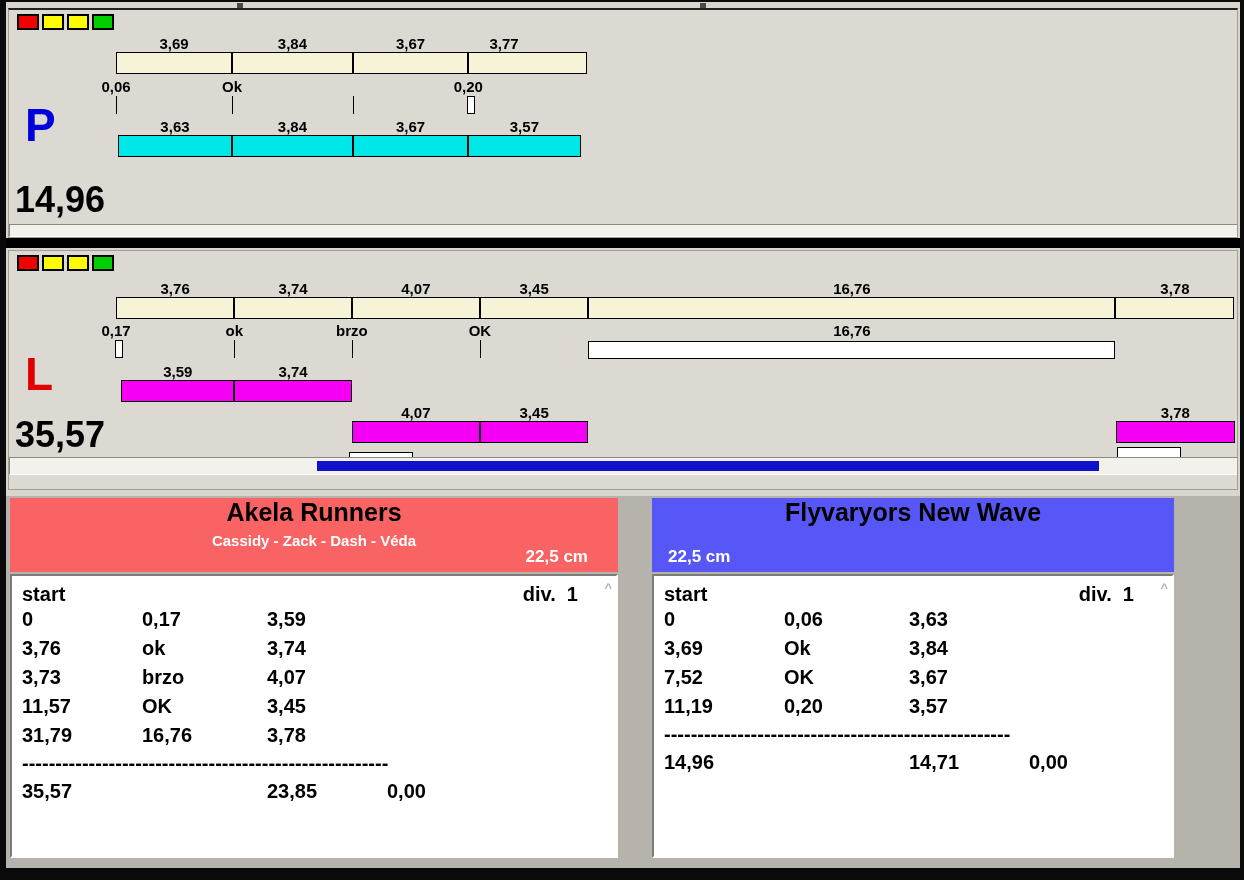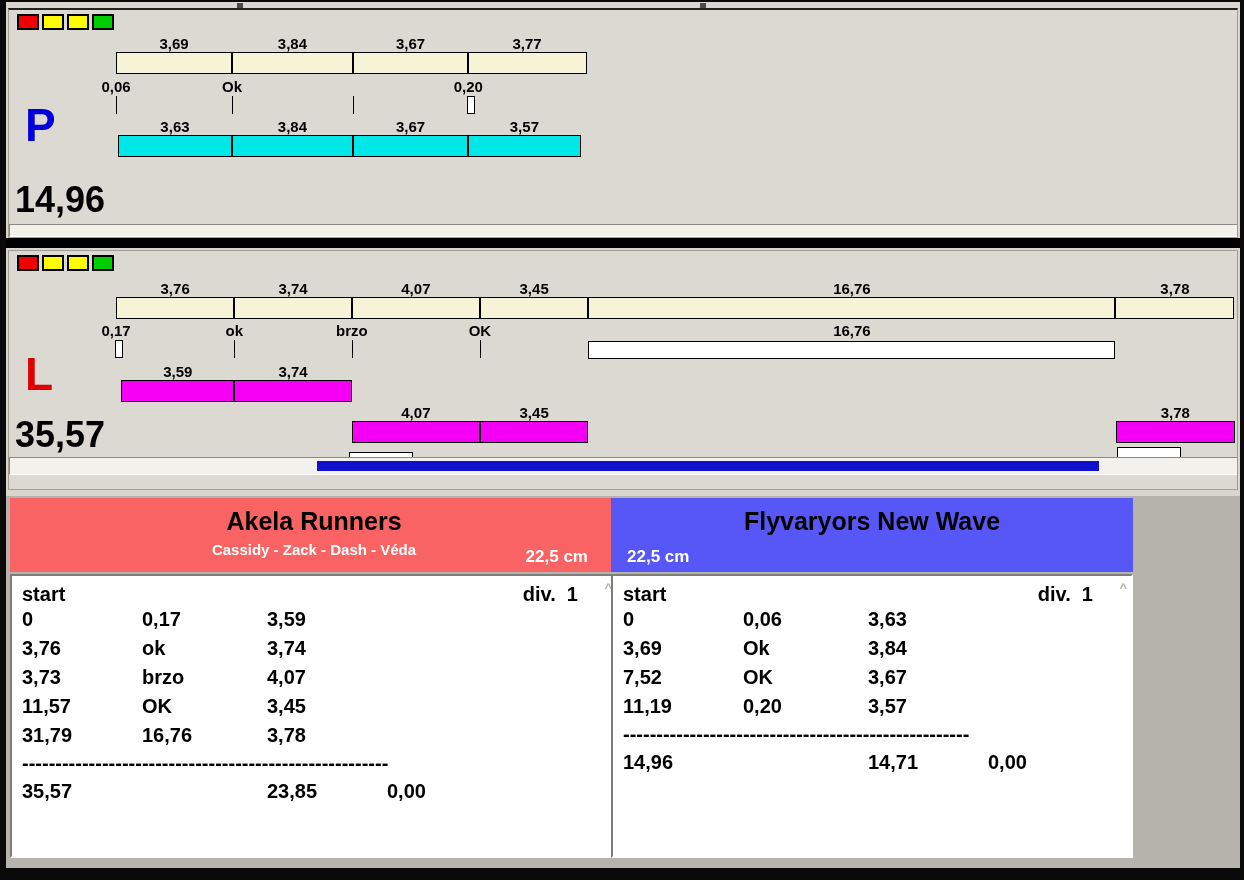--- a/index.html
+++ b/index.html
@@ -32,23 +32,23 @@
   .tick { position:absolute; width:1px; background:#000; }
   .tick-box { position:absolute; width:8px; background:#fff; border:1px solid #000; }
   .white-bar { position:absolute; background:#fff; border:1px solid #000; }
   .small-box { position:absolute; background:#fff; border:1px solid #000; }
   .strip { position:absolute; left:0; width:1229px; background:#f2f1ec; border:1px solid #8a8a84; border-right-color:#ffffff; border-bottom-color:#ffffff; }
   .progress { position:absolute; top:3px; height:10px; }
 
   .bottom { position:absolute; left:0; top:494px; width:1234px; height:372px; background:#b6b3ad; }
   .team { position:absolute; top:2px; width:608px; height:366px; }
   .team-0 { left:4px; }
-  .team-1 { left:605px; width:522px; }
+  .team-1 { left:646px; width:522px; }
   .team-header { position:relative; height:74px; }
-  .team-name { font-size:25px; color:#000; text-align:center; padding-top:9px; }
+  .team-name { font-size:25px; color:#000; text-align:center; padding-top:0; }
   .team-dogs { font-size:15px; color:#fff; text-align:center; margin-top:5px; }
   .cm-label { position:absolute; bottom:5px; font-size:17px; color:#fff; }
   .team-0 .cm-label { right:30px; }
   .team-1 .cm-label { left:16px; }
 
   .listbox { position:relative; margin-top:2px; height:284px; background:#fff;
              border-top:2px solid #7d7d78; border-left:2px solid #7d7d78;
              border-right:2px solid #fff; border-bottom:2px solid #fff;
              font-size:20px; color:#000; overflow:hidden; }
   .list-head { display:flex; justify-content:space-between; height:29px; line-height:29px; padding:4px 0 0 10px; }
@@ -82,21 +82,21 @@
         </div>
       <div class="lane-letter" style="color: rgb(0, 0, 221);">P</div>
       <div class="lane-total">14,96</div>
     <div class="seg" style="left: 107px; top: 42px; width: 116.05px; height: 22px; background: rgb(247, 243, 215);"></div>
         <div class="seg-label" style="left: 165.025px; top: 25px;">3,69</div>
         <div class="seg" style="left: 223.05px; top: 42px; width: 120.768px; height: 22px; background: rgb(247, 243, 215);"></div>
         <div class="seg-label" style="left: 283.435px; top: 25px;">3,84</div>
         <div class="seg" style="left: 343.818px; top: 42px; width: 115.421px; height: 22px; background: rgb(247, 243, 215);"></div>
         <div class="seg-label" style="left: 401.529px; top: 25px;">3,67</div>
         <div class="seg" style="left: 459.24px; top: 42px; width: 118.567px; height: 22px; background: rgb(247, 243, 215);"></div>
-        <div class="seg-label" style="left: 518px; top: 25px;">3,77</div>
+        <div class="seg-label" style="left: 495px; top: 25px;">3,77</div>
         <div class="mark-label" style="left: 107px; top: 68px;">0,06</div>
         <div class="tick" style="left: 107px; top: 86px; height: 18px;"></div>
         <div class="mark-label" style="left: 223.05px; top: 68px;">Ok</div>
         <div class="tick" style="left: 223.05px; top: 86px; height: 18px;"></div>
         <div class="tick" style="left: 343.818px; top: 86px; height: 18px;"></div>
         <div class="mark-label" style="left: 459.24px; top: 68px;">0,20</div>
         <div class="tick-box" style="left: 458.24px; top: 86px; height: 18px;"></div>
         <div class="seg" style="left: 108.887px; top: 125px; width: 114.163px; height: 22px; background: rgb(0, 231, 231);"></div>
         <div class="seg-label" style="left: 165.969px; top: 108px;">3,63</div>
         <div class="seg" style="left: 223.05px; top: 125px; width: 120.768px; height: 22px; background: rgb(0, 231, 231);"></div>

